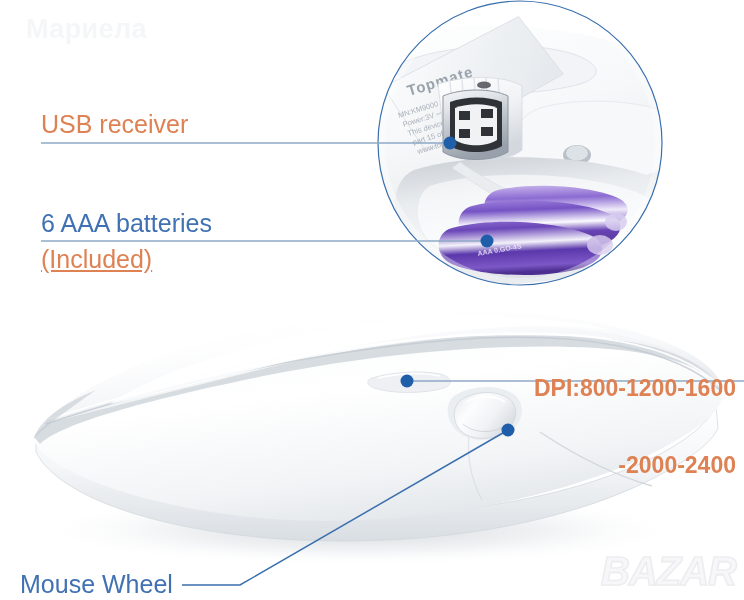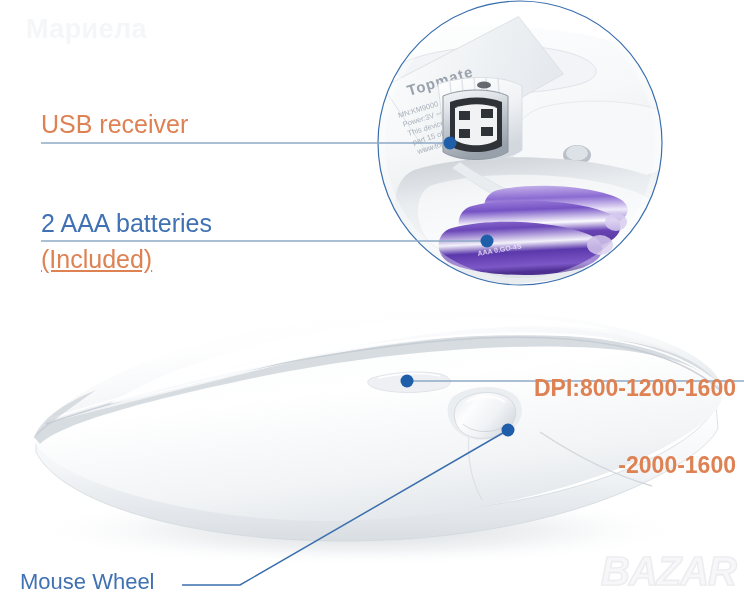--- a/index.html
+++ b/index.html
@@ -84,21 +84,21 @@
     right: 8px;
     top: 324px;
     font-size: 23px;
     font-weight: bold;
     text-align: right;
   }
   #lbl-dpi .dpi-line { display: block; margin-left: 15px; }
   #lbl-mouse-wheel {
     left: 20px;
     top: 570px;
-    font-size: 22px;
+    font-size: 25px;
   }
 </style>
 </head>
 <body>
 
 <div id="stage">
 
   <div class="wm-mariela">Мариела</div>
 
   <svg class="layer" id="photo-layer" viewBox="0 0 744 600">
@@ -424,26 +424,26 @@
 
     <line x1="407" y1="381" x2="744" y2="381" stroke="#8ea9c6" stroke-width="1.6"></line>
     <circle cx="407" cy="381" r="6.5" fill="#1f5fa9"></circle>
 
     <polyline points="182,585 240,585 508,430" fill="none" stroke="#3a6fae" stroke-width="1.5"></polyline>
     <circle cx="508" cy="430" r="6.5" fill="#1f5fa9"></circle>
   </svg>
 
   <div class="callout t-orange" id="lbl-usb-receiver">USB receiver</div>
 
-  <div class="callout t-blue" id="lbl-batteries">2 AAA batteries</div>
+  <div class="callout t-blue" id="lbl-batteries">6 AAA batteries</div>
 
   <div class="callout t-orange" id="lbl-included">(Included)</div>
 
   <div class="callout t-orange" id="lbl-dpi">
     <span class="dpi-line">DPI:800-1200-1600</span>
-    <span class="dpi-line">-2000-1600</span>
+    <span class="dpi-line">-2000-2400</span>
   </div>
 
   <div class="callout t-blue" id="lbl-mouse-wheel">Mouse Wheel</div>
 
   <div class="wm-bazar">BAZAR</div>
 
 </div>
 
 </body></html>

